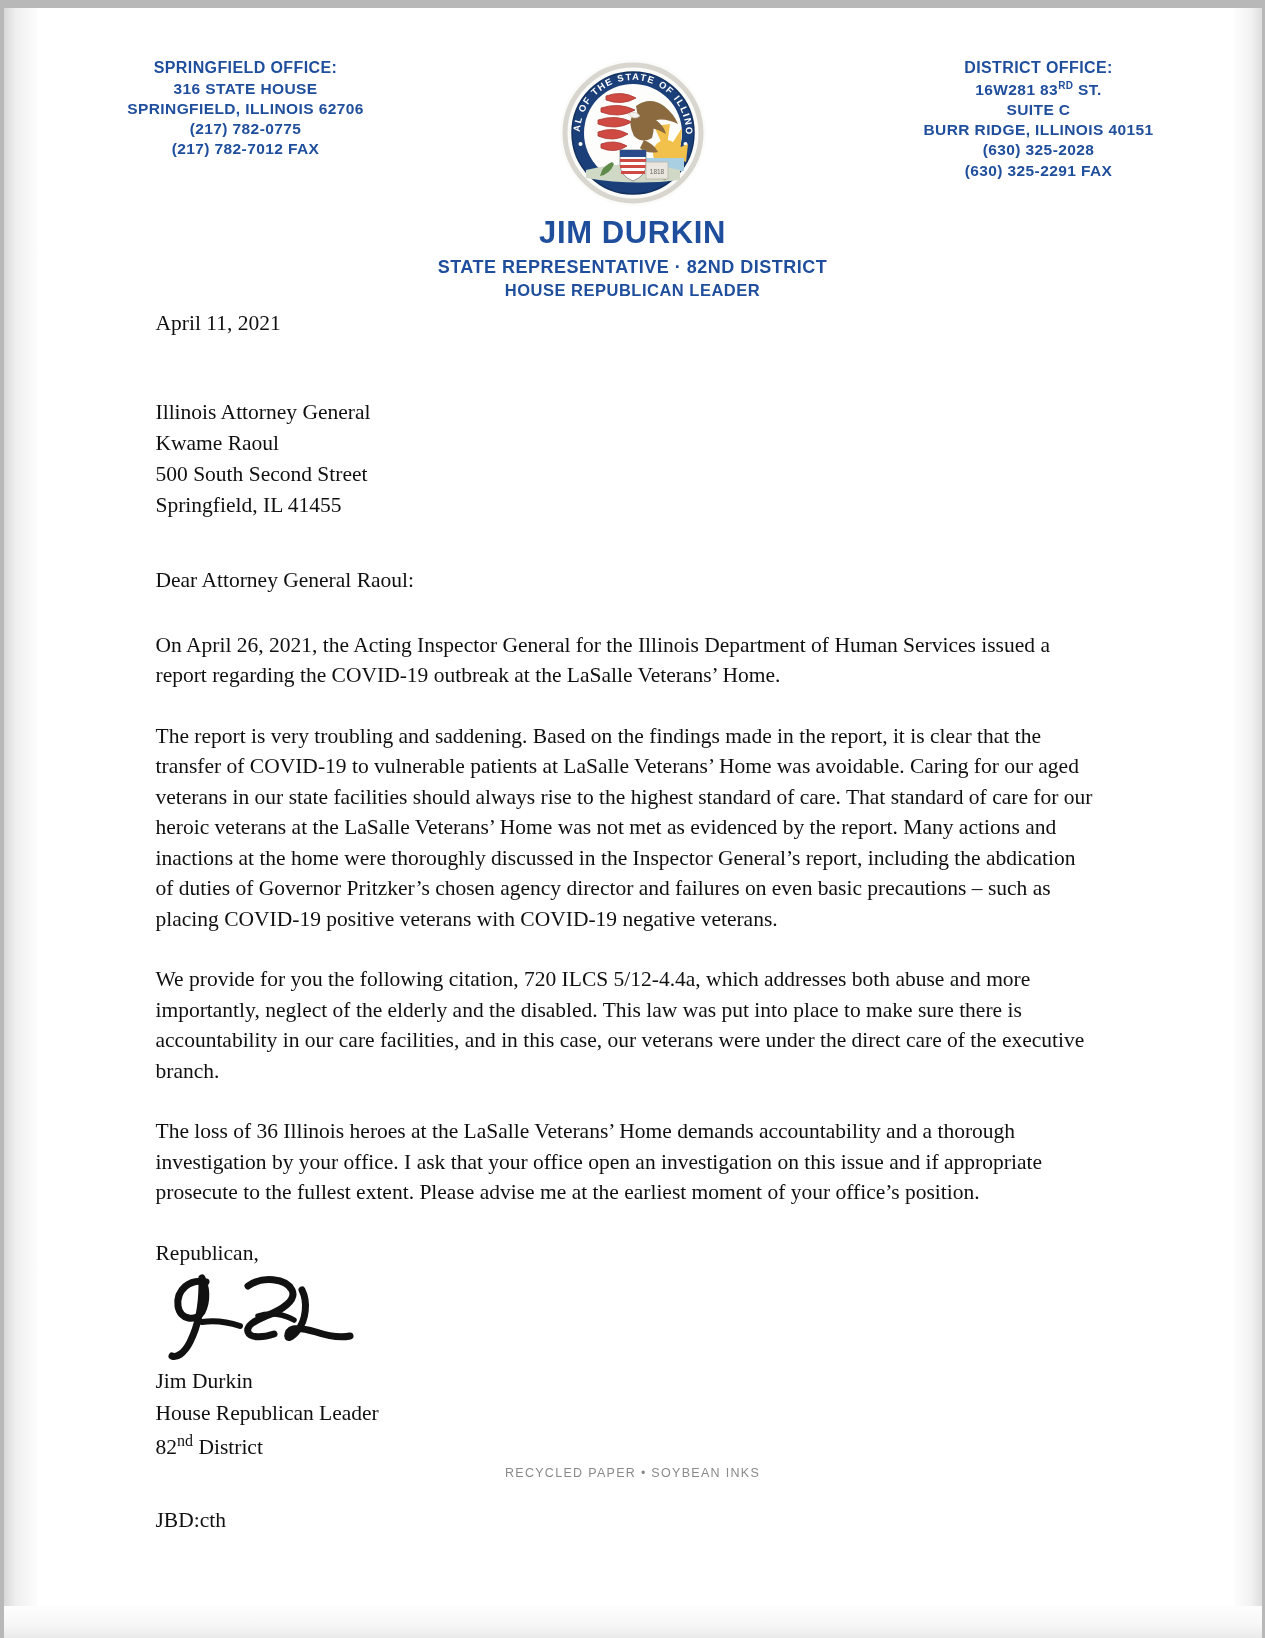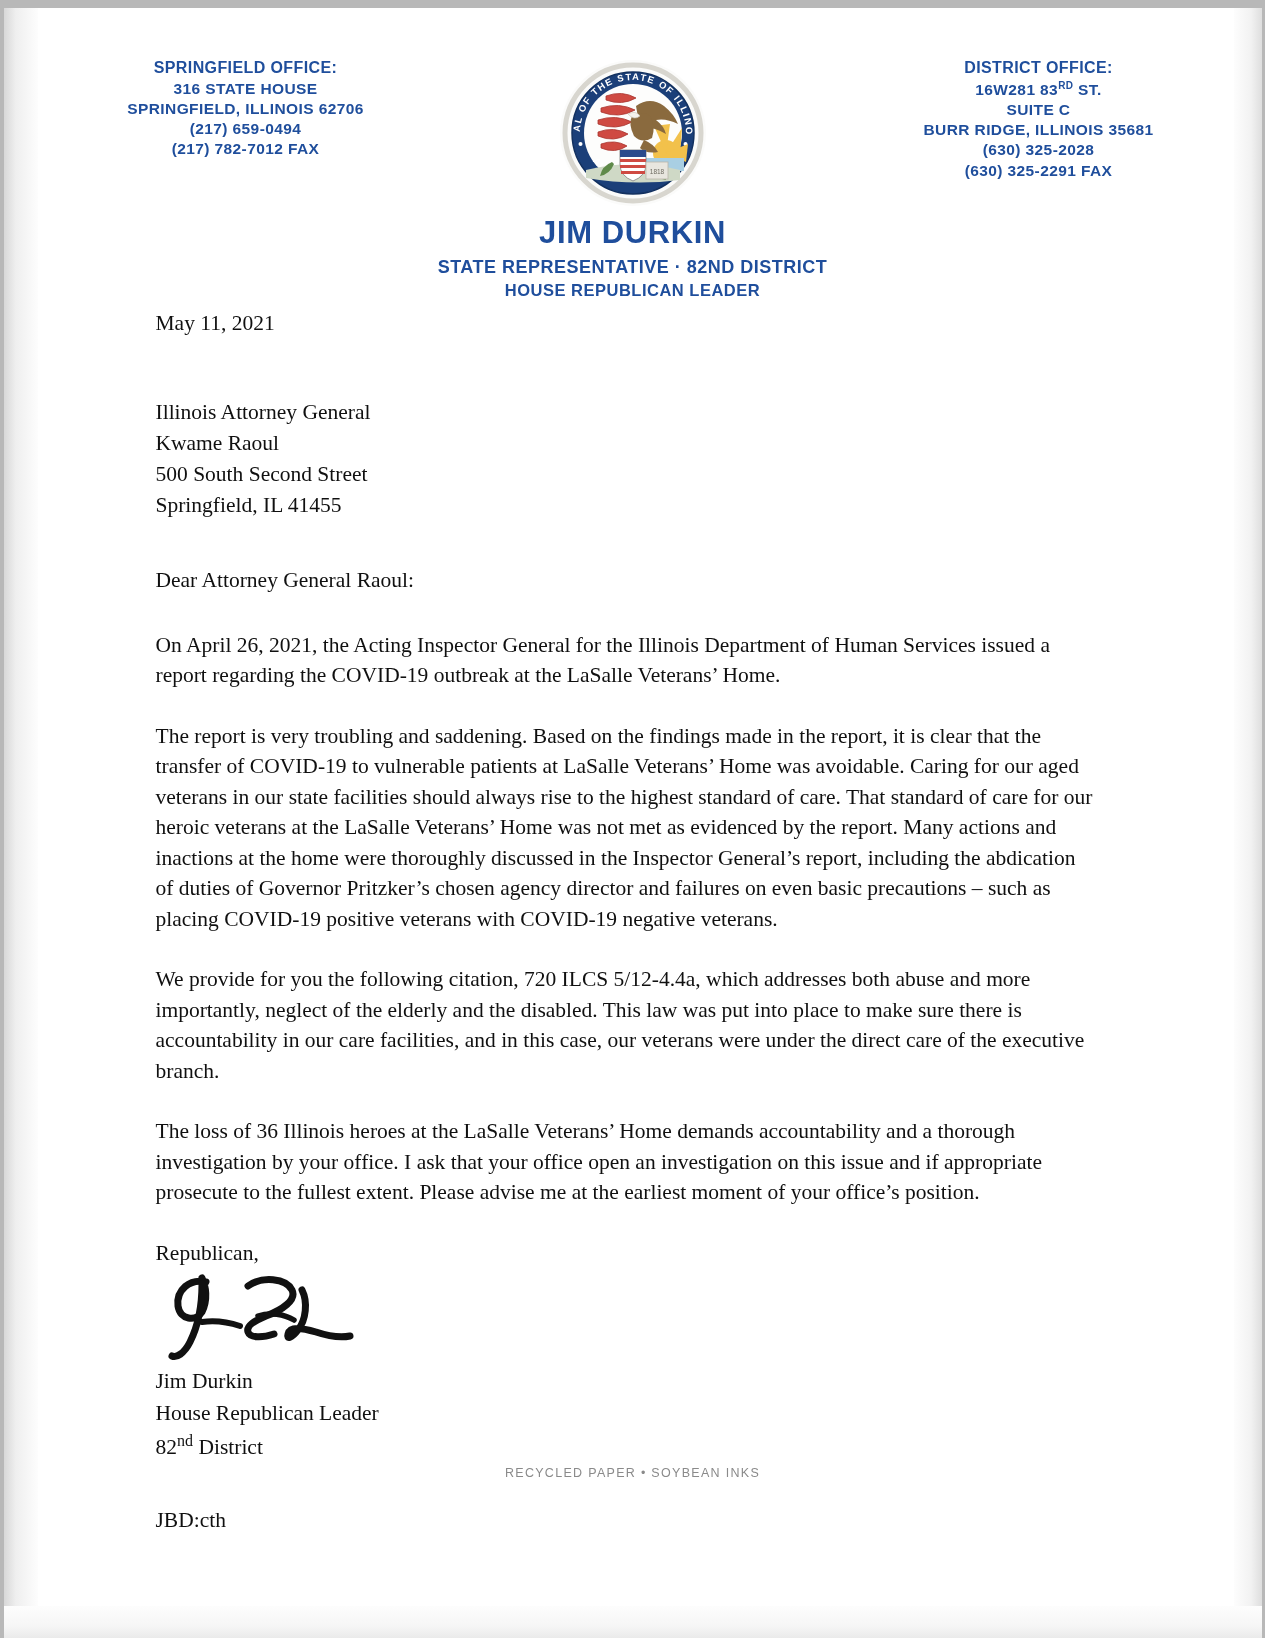--- a/index.html
+++ b/index.html
@@ -163,21 +163,21 @@
   <div class="scan-edge-left"></div>
   <div class="scan-edge-right"></div>
   <div class="scan-edge-bottom"></div>
 
   <div class="letterhead">
 
     <div class="office-block left">
       <div class="office-line head">SPRINGFIELD OFFICE:</div>
       <div class="office-line">316 STATE HOUSE</div>
       <div class="office-line">SPRINGFIELD, ILLINOIS 62706</div>
-      <div class="office-line">(217) 659-0494</div>
+      <div class="office-line">(217) 782-0775</div>
       <div class="office-line">(217) 782-7012 FAX</div>
     </div>
 
     <div class="seal">
       <svg viewBox="0 0 150 150" width="150" height="150" aria-hidden="true">
         <defs>
           <path id="arcTop" d="M 22 75 A 53 53 0 0 1 128 75" fill="none"></path>
           <path id="arcBot" d="M 26 75 A 49 49 0 0 0 124 75" fill="none"></path>
         </defs>
         <circle cx="75" cy="75" r="73" fill="#fbfbfa"></circle>
@@ -242,35 +242,35 @@
         </g>
       </svg>
     </div>
 
     <div class="office-block right">
       <div class="office-line head">DISTRICT OFFICE:</div>
       <div class="office-line">
         <span>16W281 83</span><span class="sup">RD</span><span> ST.</span>
       </div>
       <div class="office-line">SUITE C</div>
-      <div class="office-line">BURR RIDGE, ILLINOIS 35681</div>
+      <div class="office-line">BURR RIDGE, ILLINOIS 40151</div>
       <div class="office-line">(630) 325-2028</div>
       <div class="office-line">(630) 325-2291 FAX</div>
     </div>
 
     <div class="name-block">
       <div class="rep-name">JIM DURKIN</div>
       <div class="rep-title">STATE REPRESENTATIVE  ·  82ND DISTRICT</div>
       <div class="rep-role">HOUSE REPUBLICAN LEADER</div>
     </div>
   </div>
 
   <div class="letter">
 
-    <div class="date-line">May 11, 2021</div>
+    <div class="date-line">April 11, 2021</div>
 
     <div class="recipient">
       <div>Illinois Attorney General</div>
       <div>Kwame Raoul</div>
       <div>500 South Second Street</div>
       <div>Springfield, IL 41455</div>
     </div>
 
     <div class="salutation">Dear Attorney General Raoul:</div>
 

